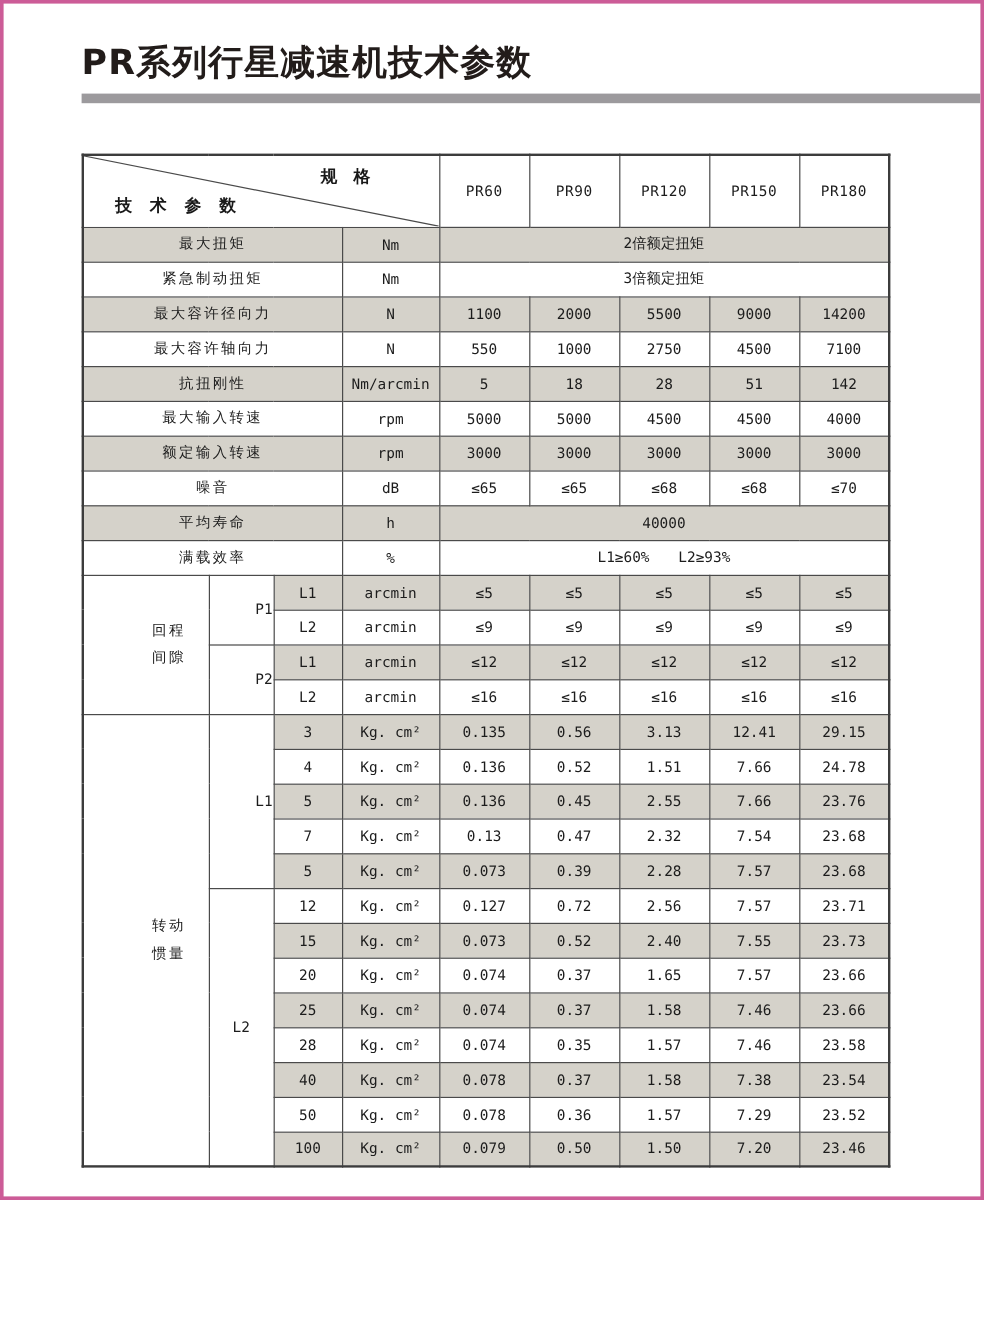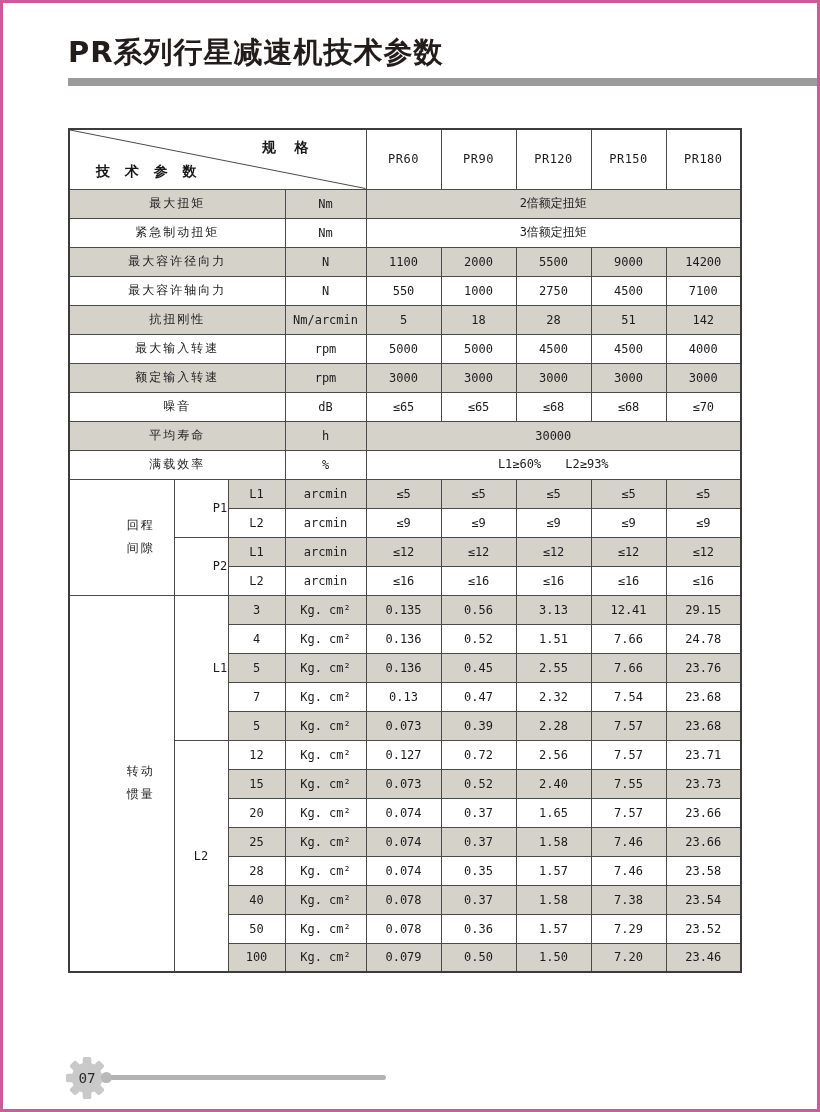--- a/index.html
+++ b/index.html
@@ -1,20 +1,20 @@
 <!DOCTYPE html>
 <html><head>
 <meta charset="utf-8">
 <style>
   * { margin: 0; padding: 0; box-sizing: border-box; }
   html, body { background: #ffffff; }
   body { width: 820px; height: 1112px; position: relative; font-family: "DejaVu Sans", sans-serif; }
 
   .page {
-    position: absolute; inset: 0; width: 820px; height: 1112px;
+    position: absolute; inset: 0; width: 820px; height: 1000px;
     border: 3px solid #cc5c97; background: #ffffff; overflow: hidden;
   }
 
   .title {
     position: absolute; left: 65px; top: 30px;
     font-size: 29px; font-weight: bold; color: #221c1a; letter-spacing: 1px;
     font-family: "DejaVu Sans", sans-serif;
   }
   .title-bar {
     position: absolute; left: 65px; right: 0; top: 75px; height: 8px;
@@ -35,21 +35,21 @@
   }
   table.spec { border: 2px solid #3c3c3c; }
 
   tr.head td { height: 60px; background: #ffffff; }
   td.model { font-size: 13px; letter-spacing: 0.5px; margin-left: 40px; }
 
   td.diag { position: relative; }
   td.diag svg.dline { position: absolute; inset: 0; width: 100%; height: 100%; }
   td.diag .spec-lab {
     position: absolute; top: 9px; right: 52px;
-    font-family: Liberation Mono, monospace; font-size: 14px; font-weight: bold;
+    font-family: Liberation Serif, serif; font-size: 14px; font-weight: bold;
     letter-spacing: 5px; color: #181818;
   }
   td.diag .param-lab {
     position: absolute; bottom: 8px; left: 26px;
     font-family: "DejaVu Sans", sans-serif; font-size: 14px; font-weight: bold;
     letter-spacing: 5px; color: #181818; margin-top: 40px;
   }
 
   td.lbl {
     font-family: "DejaVu Sans", sans-serif; font-size: 13px; letter-spacing: 2px;
@@ -169,21 +169,21 @@
       <td>dB</td>
       <td>≤65</td>
       <td>≤65</td>
       <td>≤68</td>
       <td>≤68</td>
       <td>≤70</td>
     </tr>
     <tr class="g">
       <td colspan="3" class="lbl">平均寿命</td>
       <td>h</td>
-      <td colspan="5">30000</td>
+      <td colspan="5">40000</td>
     </tr>
     <tr>
       <td colspan="3" class="lbl">满载效率</td>
       <td>%</td>
       <td colspan="5">L1≥60%　　L2≥93%</td>
     </tr>
 
     <tr class="g">
       <td rowspan="4" class="sec">回程
 间隙</td>

